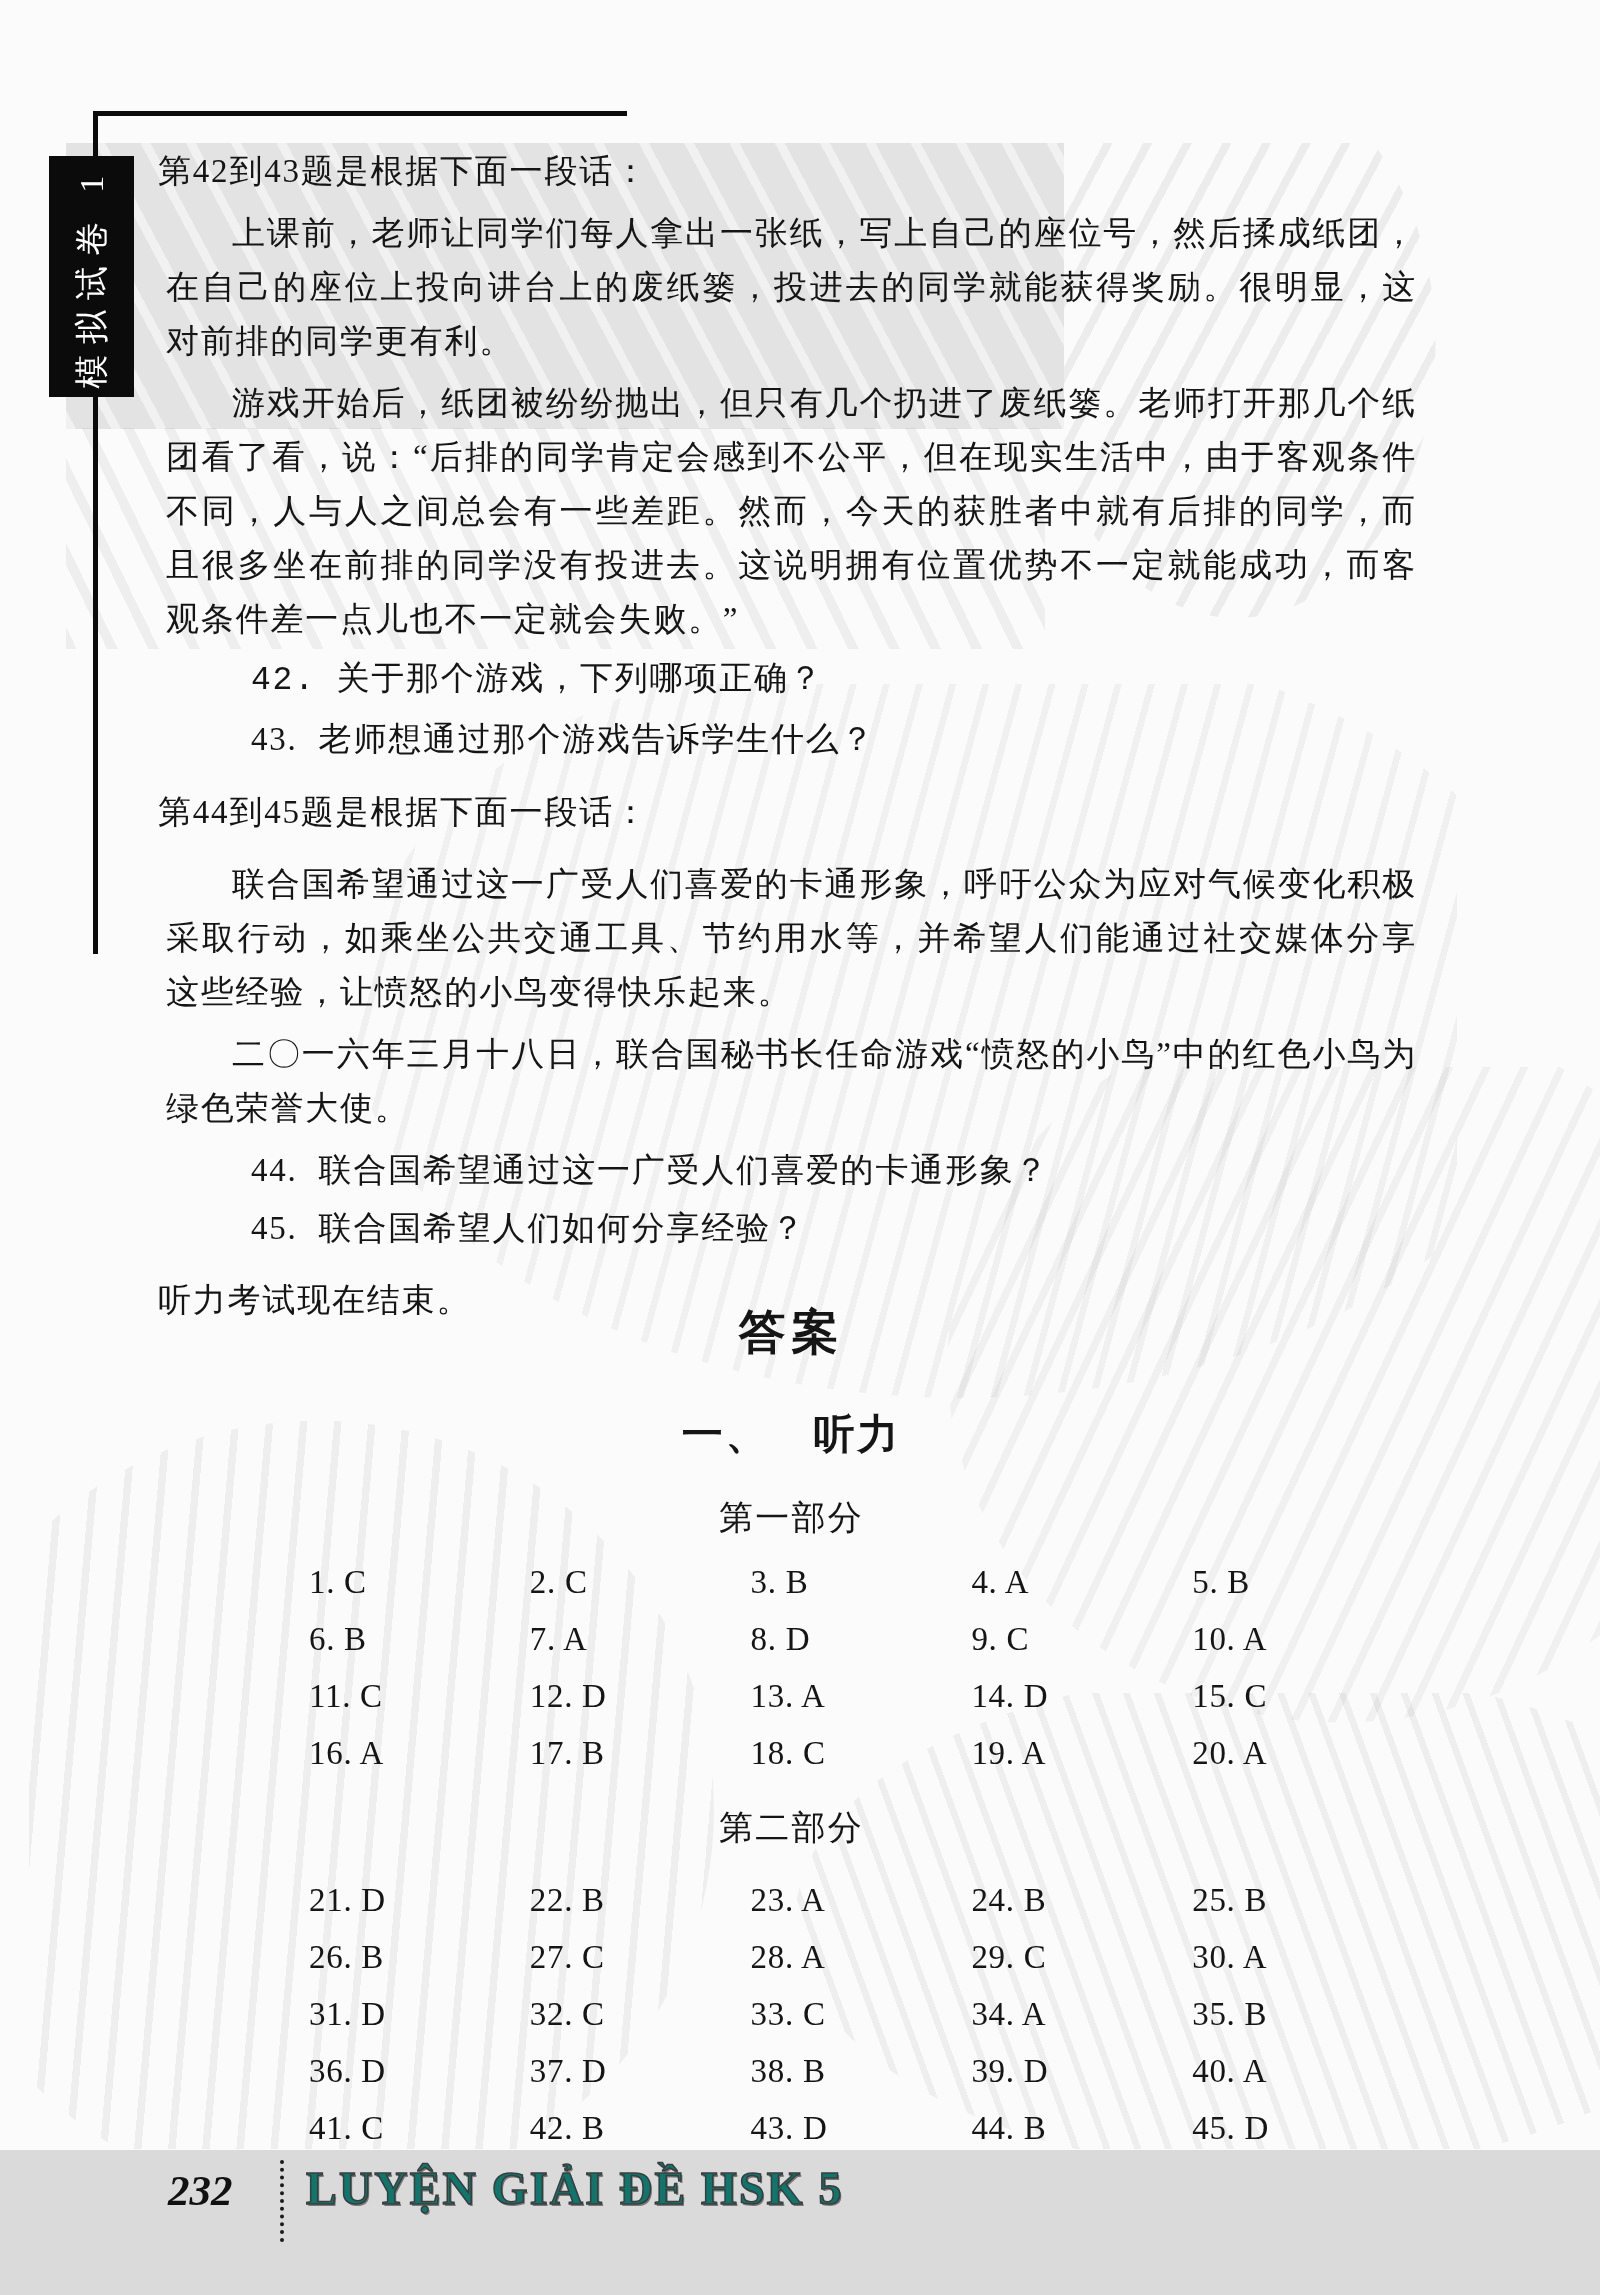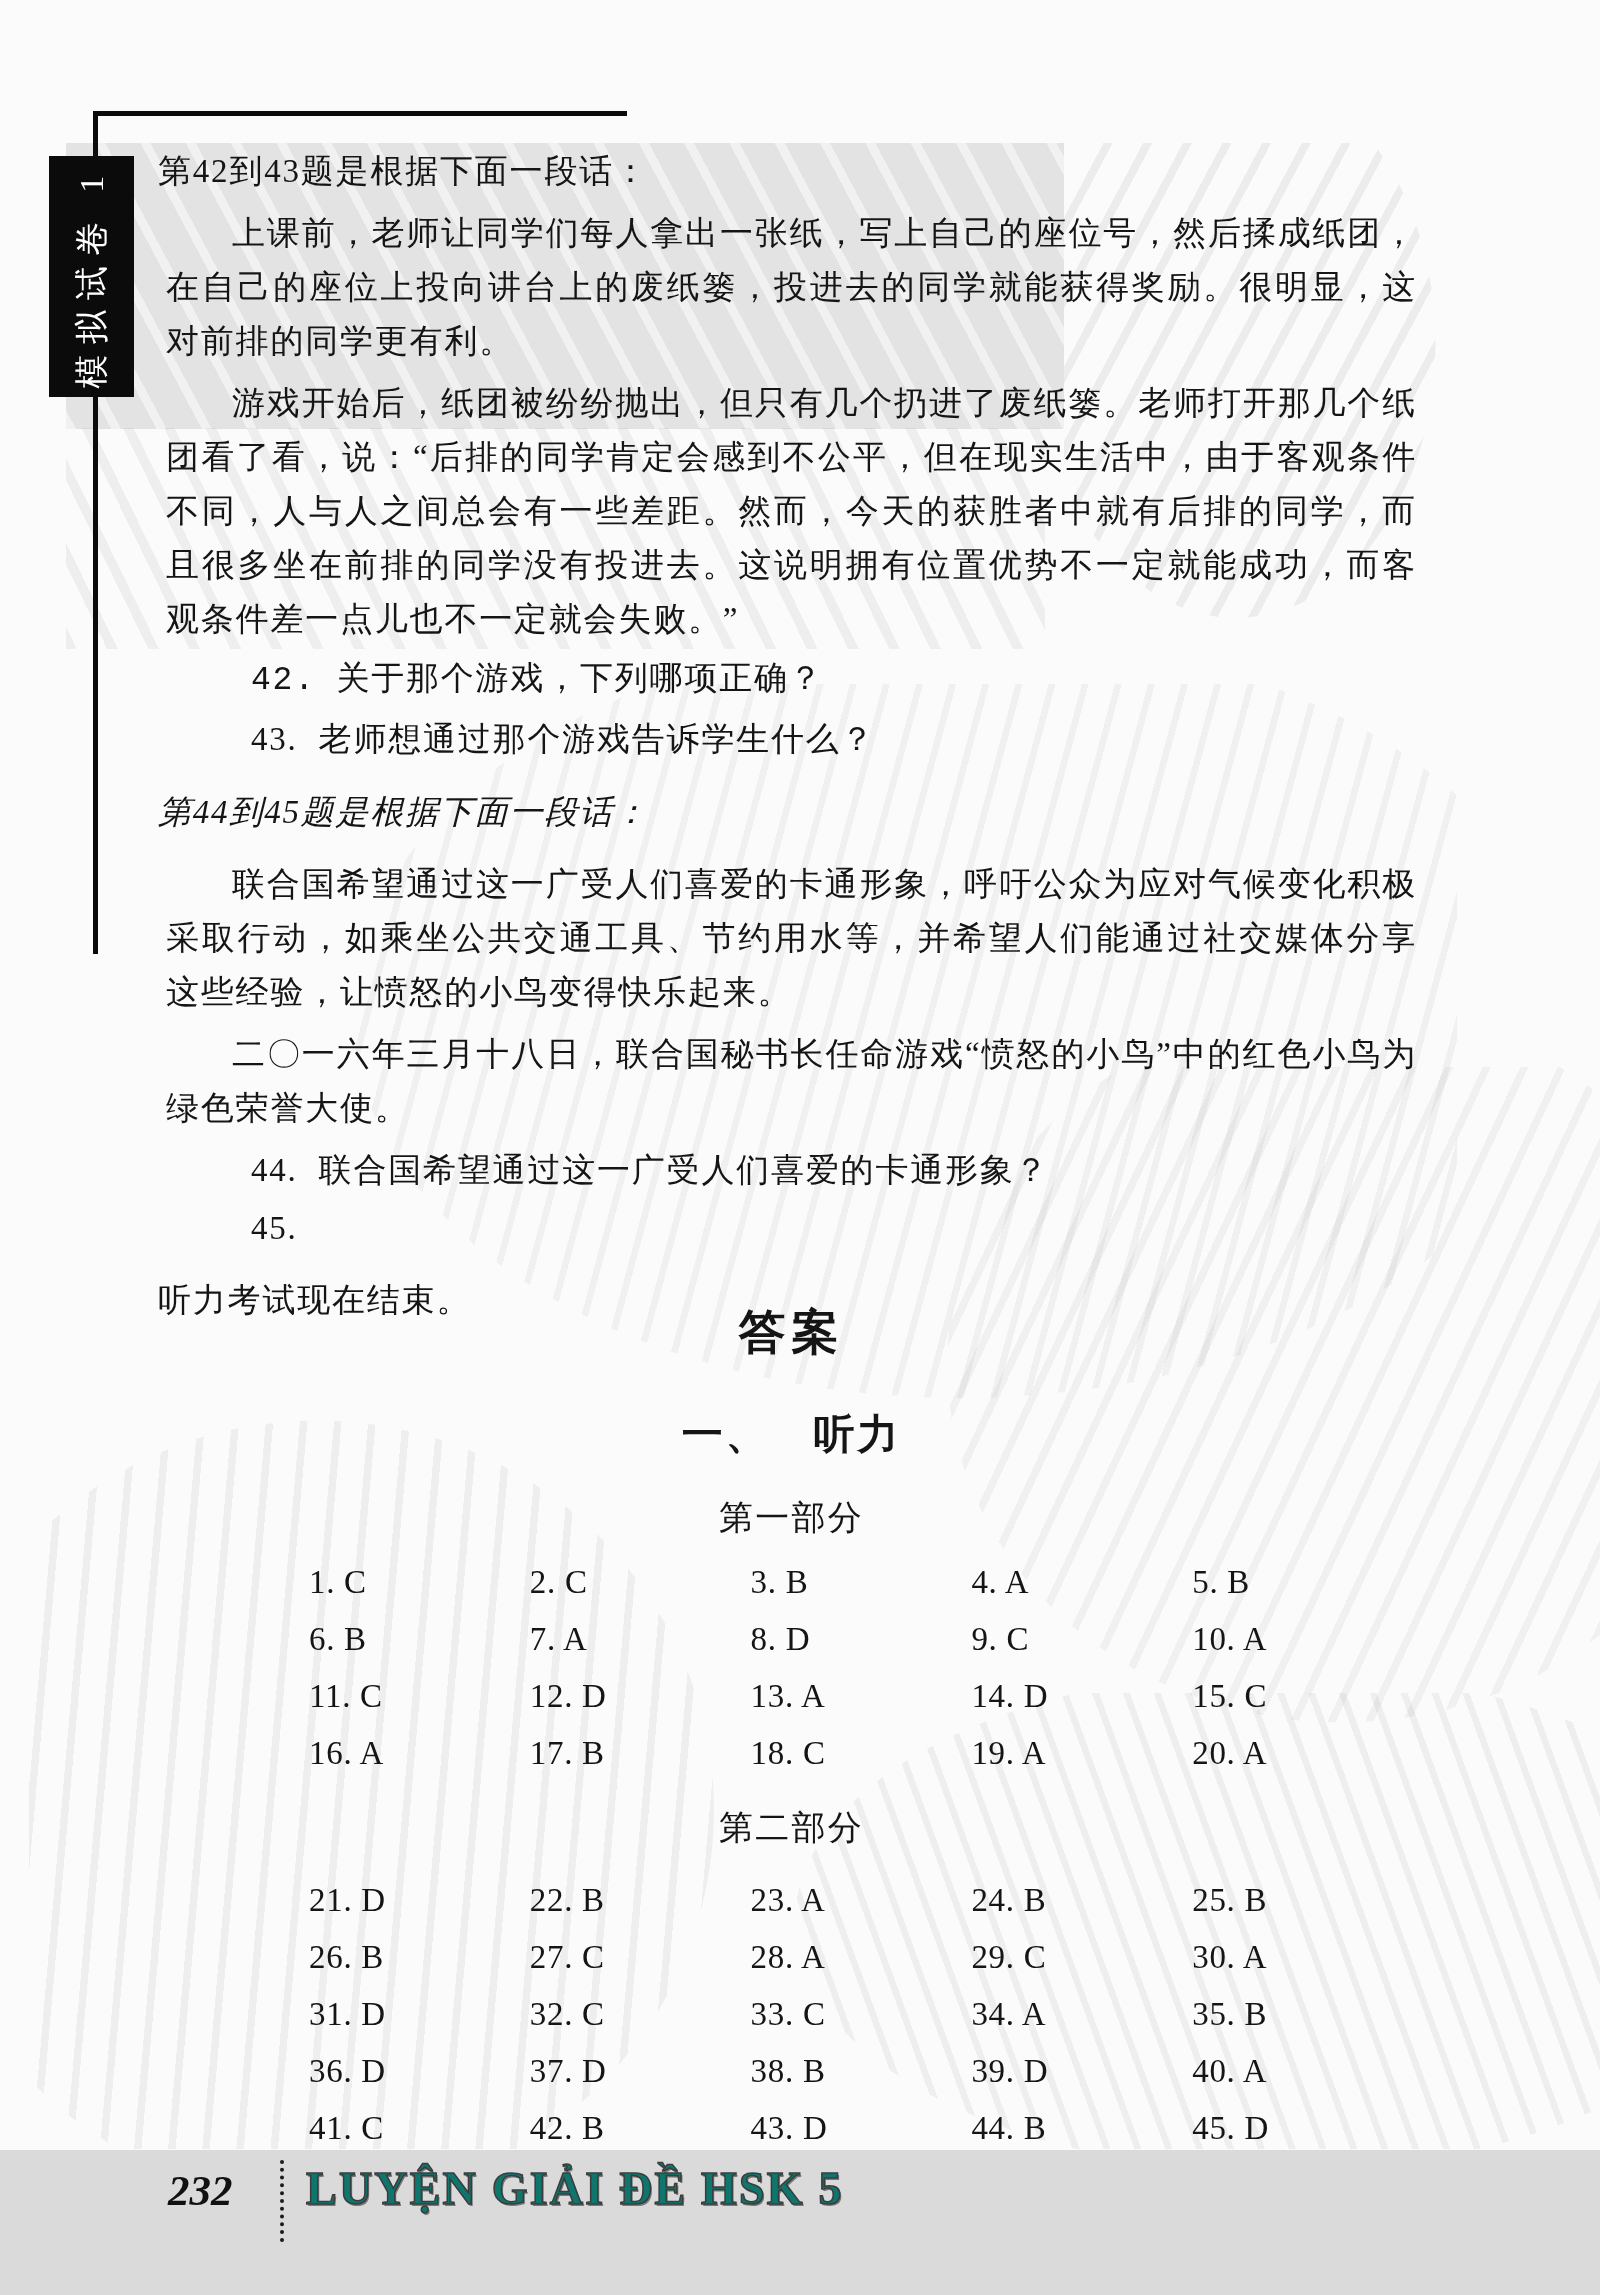--- a/index.html
+++ b/index.html
@@ -39,21 +39,21 @@
     display:flex;align-items:center;justify-content:center;}
   .side-label{transform:rotate(-90deg);white-space:nowrap;color:#ffffff;
     font-size:34px;letter-spacing:10.3px;}
   
   .content{position:absolute;left:158px;top:144px;width:1267px;
     font-size:33px;line-height:54px;letter-spacing:1.8px;text-align:justify;}
   .intro{margin:0;}
   .para{margin:8px;text-indent:2em;}
   .q{margin:4.4px 0 0 93px;display:flex;gap:20.6px;text-align:left;}
   .q-num{min-width:47px;}
-  .gap-lg{margin-top:19px;font-style:italic;}
+  .gap-lg{margin-top:19px;}
   .gap-md{margin-top:17.7px;}
   .closing{margin-top:17.7px;}
   
   .centered{position:absolute;left:158px;width:1267px;text-align:center;}
   .ans-title{top:1301px;font-size:47px;font-weight:bold;letter-spacing:5.9px;}
   .sec-title{top:1407px;font-size:41px;font-weight:bold;letter-spacing:2.9px;}
   .part1-title{top:1495px;font-size:34px;letter-spacing:2.2px;}
   .part2-title{top:1805px;font-size:34px;letter-spacing:2.2px;}
   .ansgrid{position:absolute;left:309px;width:1104px;display:grid;
     grid-template-columns:repeat(5,1fr);grid-auto-rows:57px;
@@ -104,20 +104,21 @@
     <p class="intro gap-lg">第44到45题是根据下面一段话：</p>
     <p class="para gap-md">联合国希望通过这一广受人们喜爱的卡通形象，呼吁公众为应对气候变化积极采取行动，如乘坐公共交通工具、节约用水等，并希望人们能通过社交媒体分享这些经验，让愤怒的小鸟变得快乐起来。</p>
     <p class="para">二〇一六年三月十八日，联合国秘书长任命游戏“愤怒的小鸟”中的红色小鸟为绿色荣誉大使。</p>
 
     <div class="q" style="margin-top:7.4px;">
       <span class="q-num">44.</span>
       <span>联合国希望通过这一广受人们喜爱的卡通形象？</span>
     </div>
     <div class="q">
       <span class="q-num">45.</span>
+      <span>联合国希望人们如何分享经验？</span>
     </div>
 
     <p class="closing">听力考试现在结束。</p>
   </div>
 
   <div class="centered sec-title">一、　听力</div>
   <div class="centered ans-title">答案</div>
   <div class="centered part1-title">第一部分</div>
   <div class="ansgrid" id="grid1">
       <span>1. C</span>

